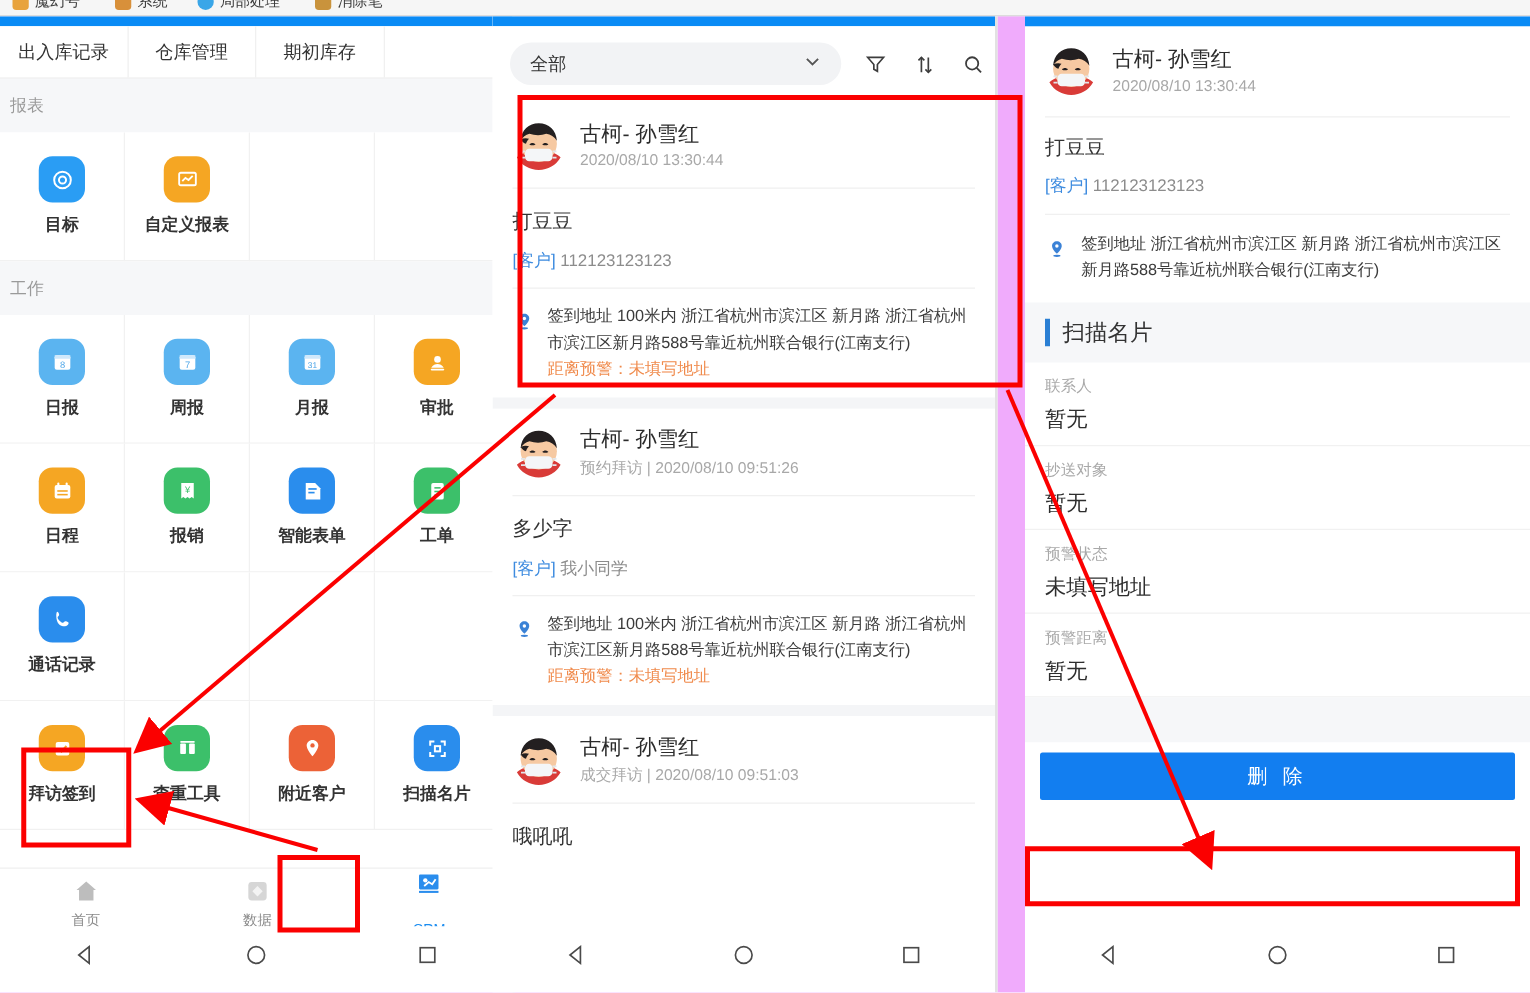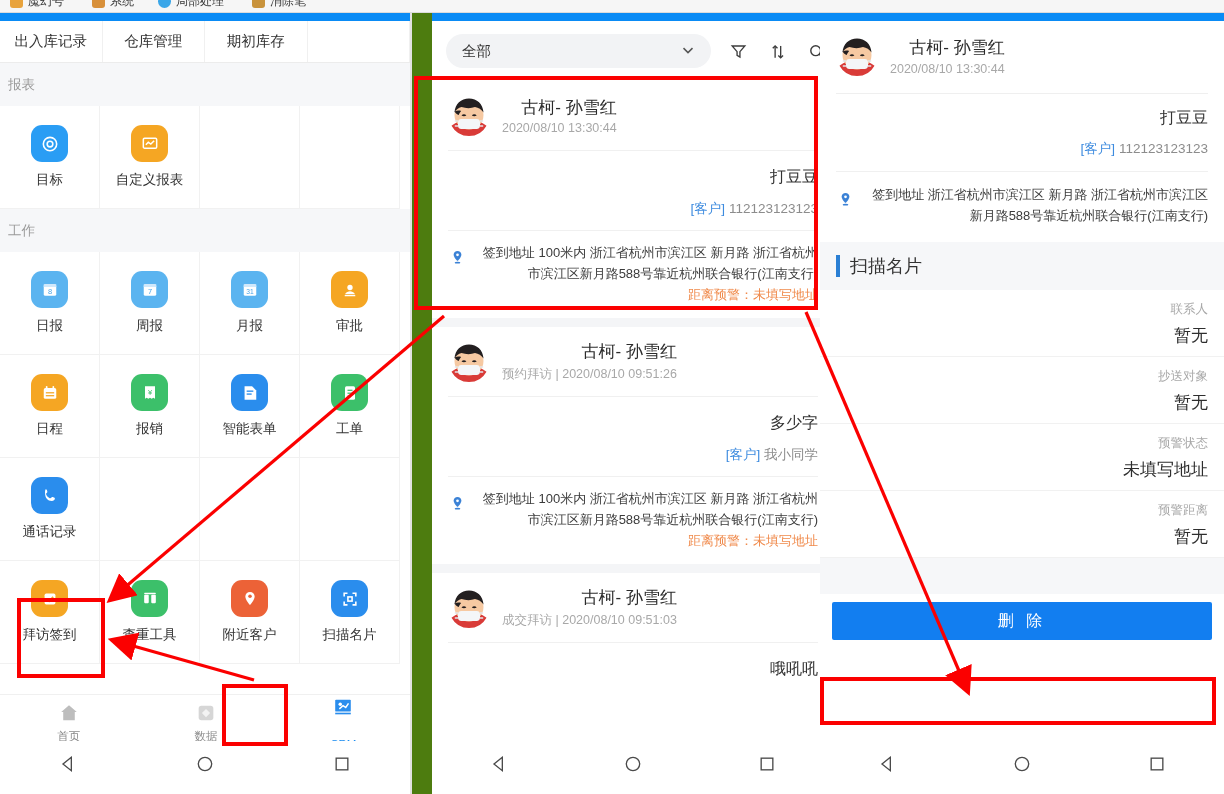--- a/index.html
+++ b/index.html
@@ -2,35 +2,35 @@
 <html><head>
 <meta charset="utf-8">
 <style>
   * { box-sizing: border-box; margin: 0; padding: 0; }
   html, body {
     width: 1224px; height: 794px;
     background: #ffffff;
     font-family: "Liberation Sans", "DejaVu Sans", sans-serif;
     overflow: hidden;
   }
-  #root { position: relative; width: 1224px; height: 794px; background:#4d7c0f;text-align:right; }
+  #root { position: relative; width: 1224px; height: 794px; background:#f0abfc; }
 
   
   .bookmarkbar {
     position:absolute; left:0; top:0; width:1224px; height:13px;
     background:#f6f6f6; overflow:hidden; border-bottom:1px solid #dcdcdc;
   }
   .bm { position:absolute; top:-7px; font-size:12px; color:#3a3a3a; white-space:nowrap;
         display:flex; align-items:center; gap:5px; }
   .bm .fav { width:13px; height:13px; border-radius:3px; display:inline-block; }
 
   
   .pane { position:absolute; top:13px; height:781px; background:#ffffff; overflow:hidden; }
   .pane-left   { left:0;    width:412px; border-right:2px solid #e2e2e2; }
-  .pane-mid    { left:432px; width:404px; border-right:2px solid #e2e2e2; }
+  .pane-mid    { left:394px; width:404px; border-right:2px solid #e2e2e2; }
   .pane-right  { left:820px; width:404px; }
   .statusbar { height:8px; background:#0a8bf5; width:100%; }
 
   
   .tabrow { display:flex; height:42px; background:#fff; border-bottom:1px solid #ececec; }
   .tabrow .tab {
     flex:1 1 0; display:flex; align-items:center; justify-content:center;
     font-size:14.5px; color:#333; border-right:1px solid #f0f0f0;
   }
   .tabrow .tab.blank { color:transparent; }
@@ -45,21 +45,21 @@
     border-right:1px solid #f1f1f1; border-bottom:1px solid #f1f1f1;
     background:#fff;
   }
   .cell.empty { background:#fff; }
   .cell .ic {
     width:37px; height:37px; border-radius:11px; display:flex;
     align-items:center; justify-content:center; margin-bottom:9px;
     color:#fff;
   }
   .cell .ic svg { display:block; }
-  .cell .lb { font-size:13.5px; color:#333; }
+  .cell .lb { font-size:13.5px; color:#333;font-weight:bold; }
 
   .bottomnav {
     position:absolute; left:0; bottom:44px; width:412px; height:56px;
     display:flex; background:#fff; border-top:1px solid #f0f0f0;
   }
   .bottomnav .nv { flex:1 1 0; display:flex; flex-direction:column; align-items:center; justify-content:center; }
   .bottomnav .nv .nvi { width:24px; height:24px; margin-bottom:4px; display:flex; align-items:center; justify-content:center; }
   .bottomnav .nv .nvl { font-size:11.5px; color:#8b8b8b; }
   .bottomnav .nv.active .nvl { color:#1a8cf0;margin-top:16px; }
 

